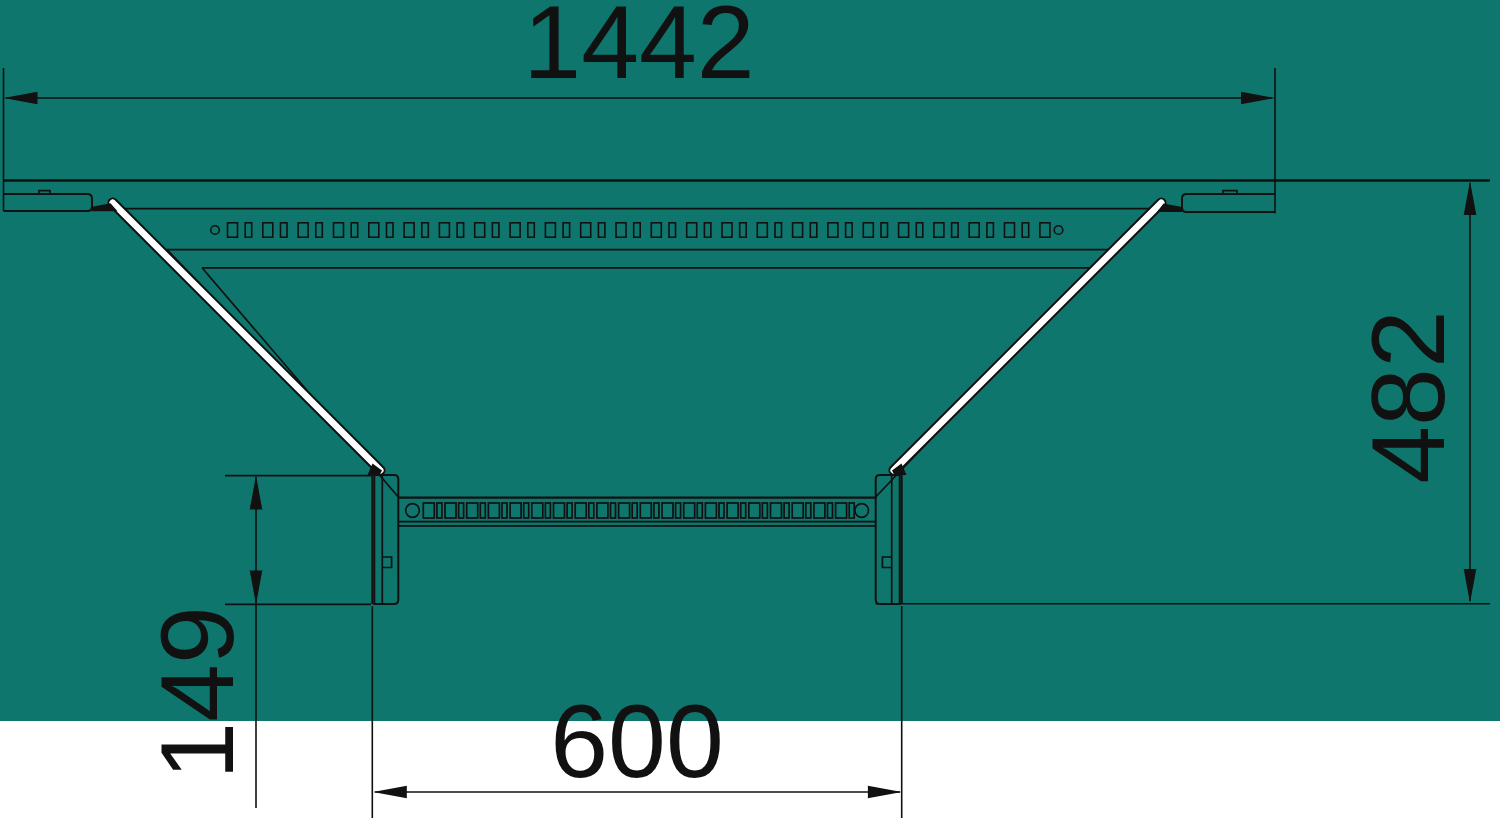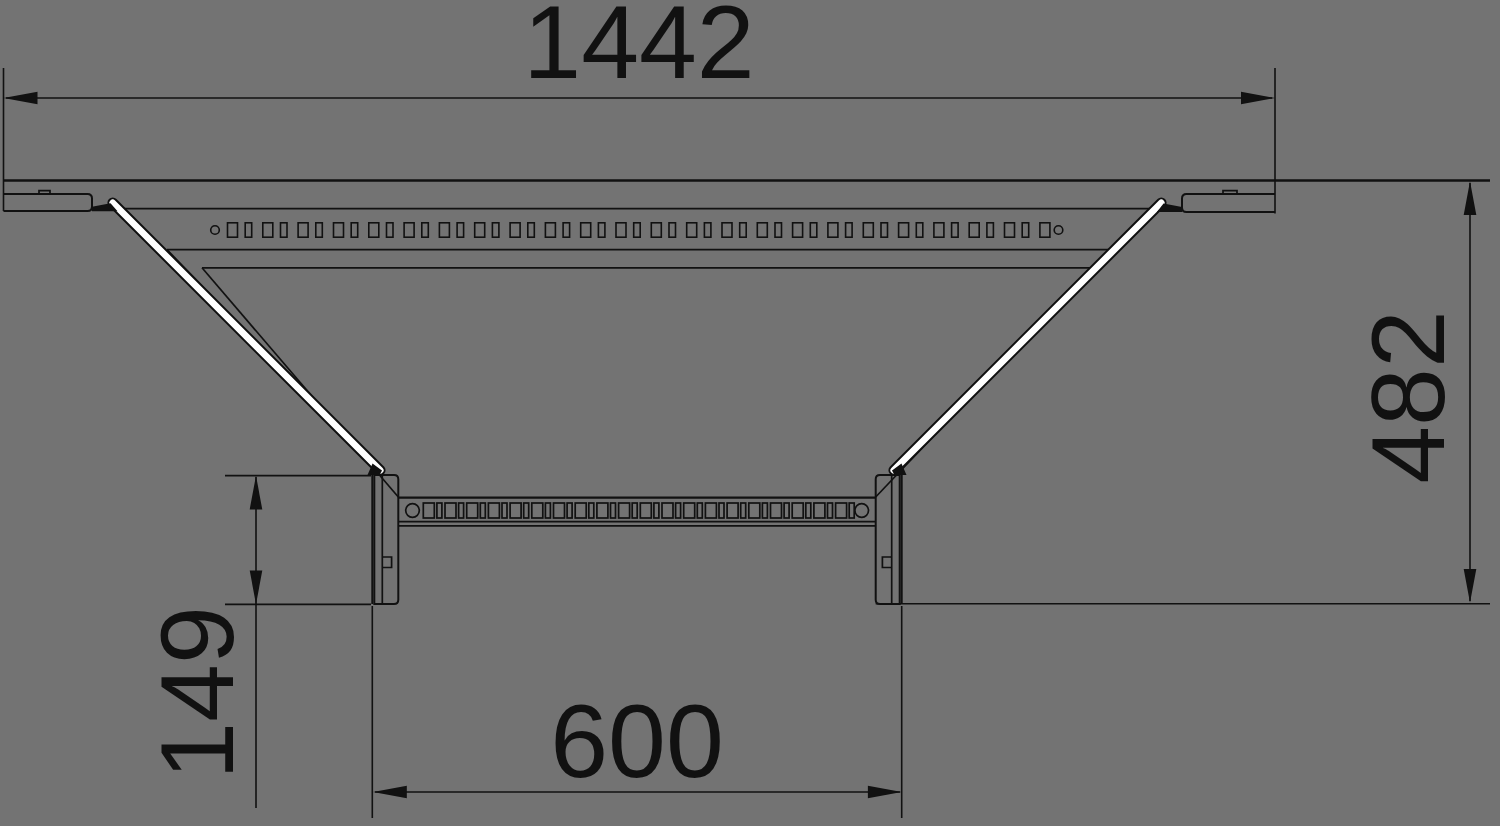--- a/index.html
+++ b/index.html
@@ -6,22 +6,22 @@
     margin: 0;
     padding: 0;
     width: 1500px;
     height: 826px;
     background: #ffffff;
     overflow: hidden;
   }
   .drawing-stage {
     position: relative;
     width: 1500px;
-    height: 826px;
-    background: #737373;
+    height: 721px;
+    background: #0f766e;
   }
   svg text {
     font-family: "Liberation Sans", "DejaVu Sans", sans-serif;
     font-size: 104px;
     stroke: none;
   }
 </style>
 </head>
 <body>
 

